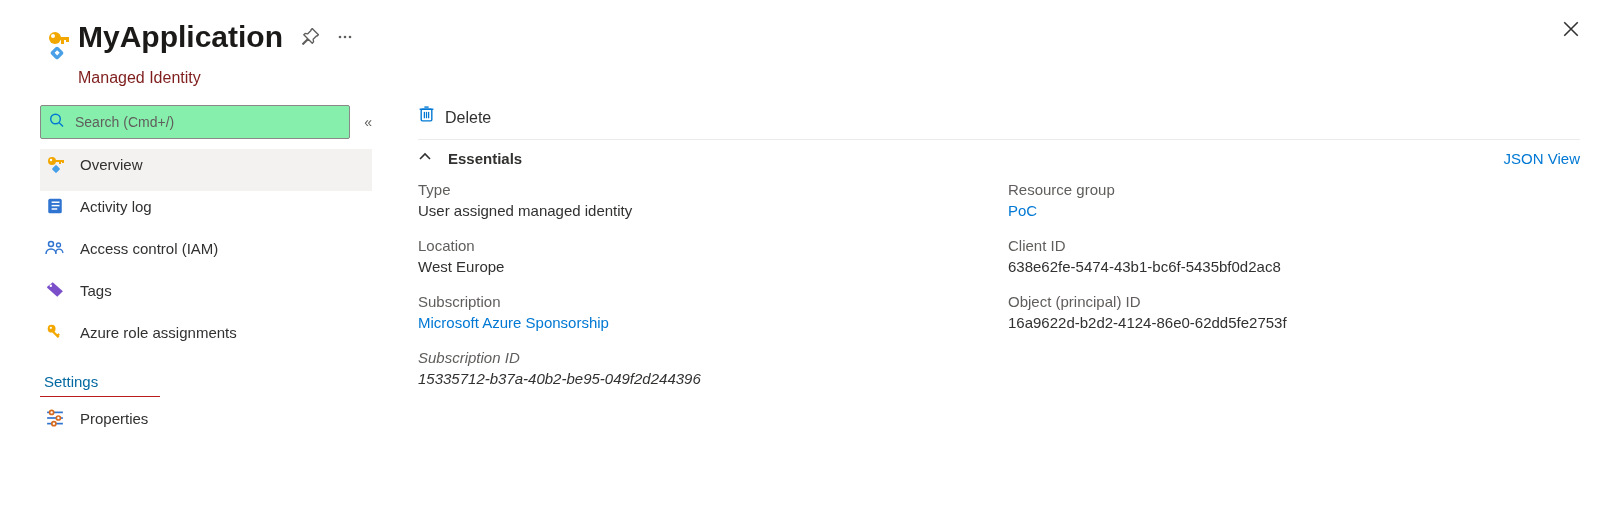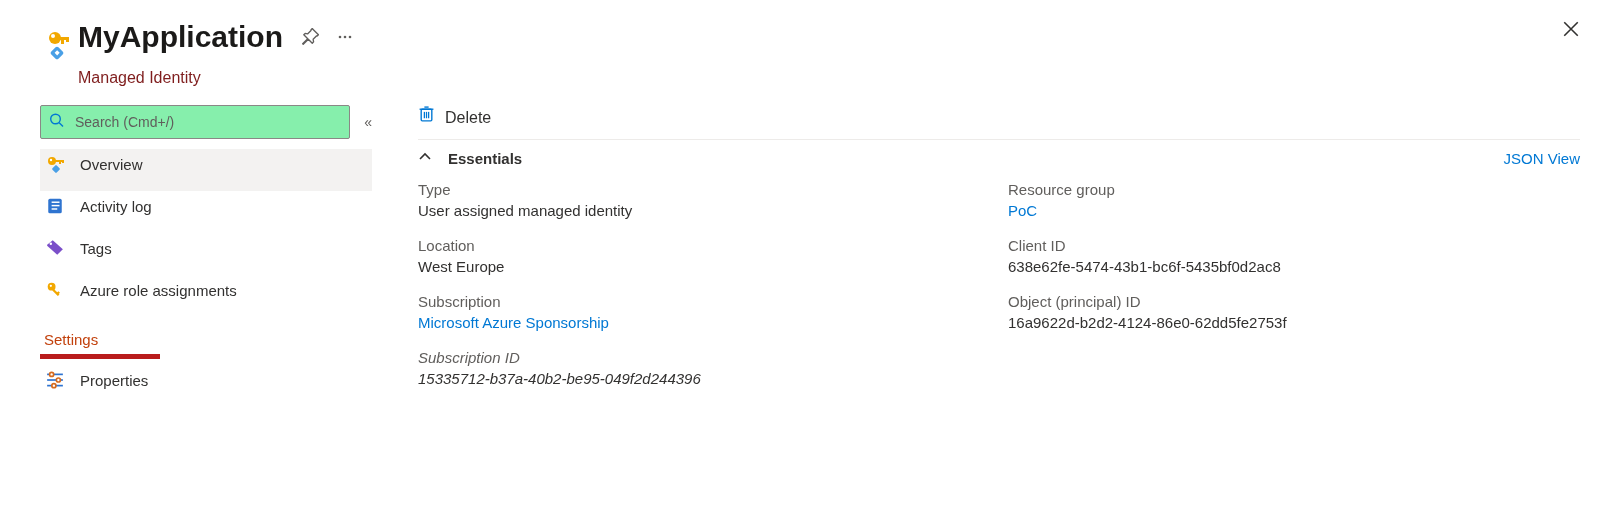--- a/index.html
+++ b/index.html
@@ -122,23 +122,23 @@
       justify-content: center;
     }
     .nav-label {
       font-size: 15px;
       color: #323130;
     }
 
     .section-hdr {
       font-size: 15px;
       font-weight: 500;
-      color: #c2410c;
+      color: #0369a1;
       padding: 14px 0 6px 4px;
-      border-bottom: 5px solid #b91c1c;
+      border-bottom: 1px solid #b91c1c;
       margin-bottom: 6px;
       width: 120px;
     }
 
     
     .main {
       flex: 1;
       padding-left: 46px;
     }
     .toolbar {
@@ -276,20 +276,31 @@
               <rect x="2" y="1.5" width="12" height="13" rx="1.5" fill="#2f74d0"></rect>
               <rect x="5" y="4" width="7" height="1.3" fill="#fff"></rect>
               <rect x="5" y="7" width="7" height="1.3" fill="#fff"></rect>
               <rect x="5" y="10" width="5" height="1.3" fill="#fff"></rect>
             </svg>
           </span>
           <span class="nav-label">Activity log</span>
         </li>
         <li class="nav-item">
           <span class="nav-icon">
+            <svg width="20" height="18" viewBox="0 0 20 16">
+              <circle cx="6" cy="4" r="2.5" fill="none" stroke="#2f74d0" stroke-width="1.5"></circle>
+              <path d="M1 14c0-3 2.2-5 5-5s5 2 5 5" fill="none" stroke="#2f74d0" stroke-width="1.5"></path>
+              <circle cx="13.5" cy="5" r="2" fill="none" stroke="#2f74d0" stroke-width="1.3"></circle>
+              <path d="M10.5 13c.5-2.5 2-3.8 3.5-3.8s3.5 1.3 4 3.8" fill="none" stroke="#2f74d0" stroke-width="1.3"></path>
+            </svg>
+          </span>
+          <span class="nav-label">Access control (IAM)</span>
+        </li>
+        <li class="nav-item">
+          <span class="nav-icon">
             <svg width="18" height="18" viewBox="0 0 16 16">
               <path d="M1 5 L6 1 L15 9 L10 14 L1 6 Z" fill="#7b4fc9"></path>
               <circle cx="4.3" cy="4.3" r="1.1" fill="#fff"></circle>
             </svg>
           </span>
           <span class="nav-label">Tags</span>
         </li>
         <li class="nav-item">
           <span class="nav-icon">
             <svg width="18" height="18" viewBox="0 0 16 16">

